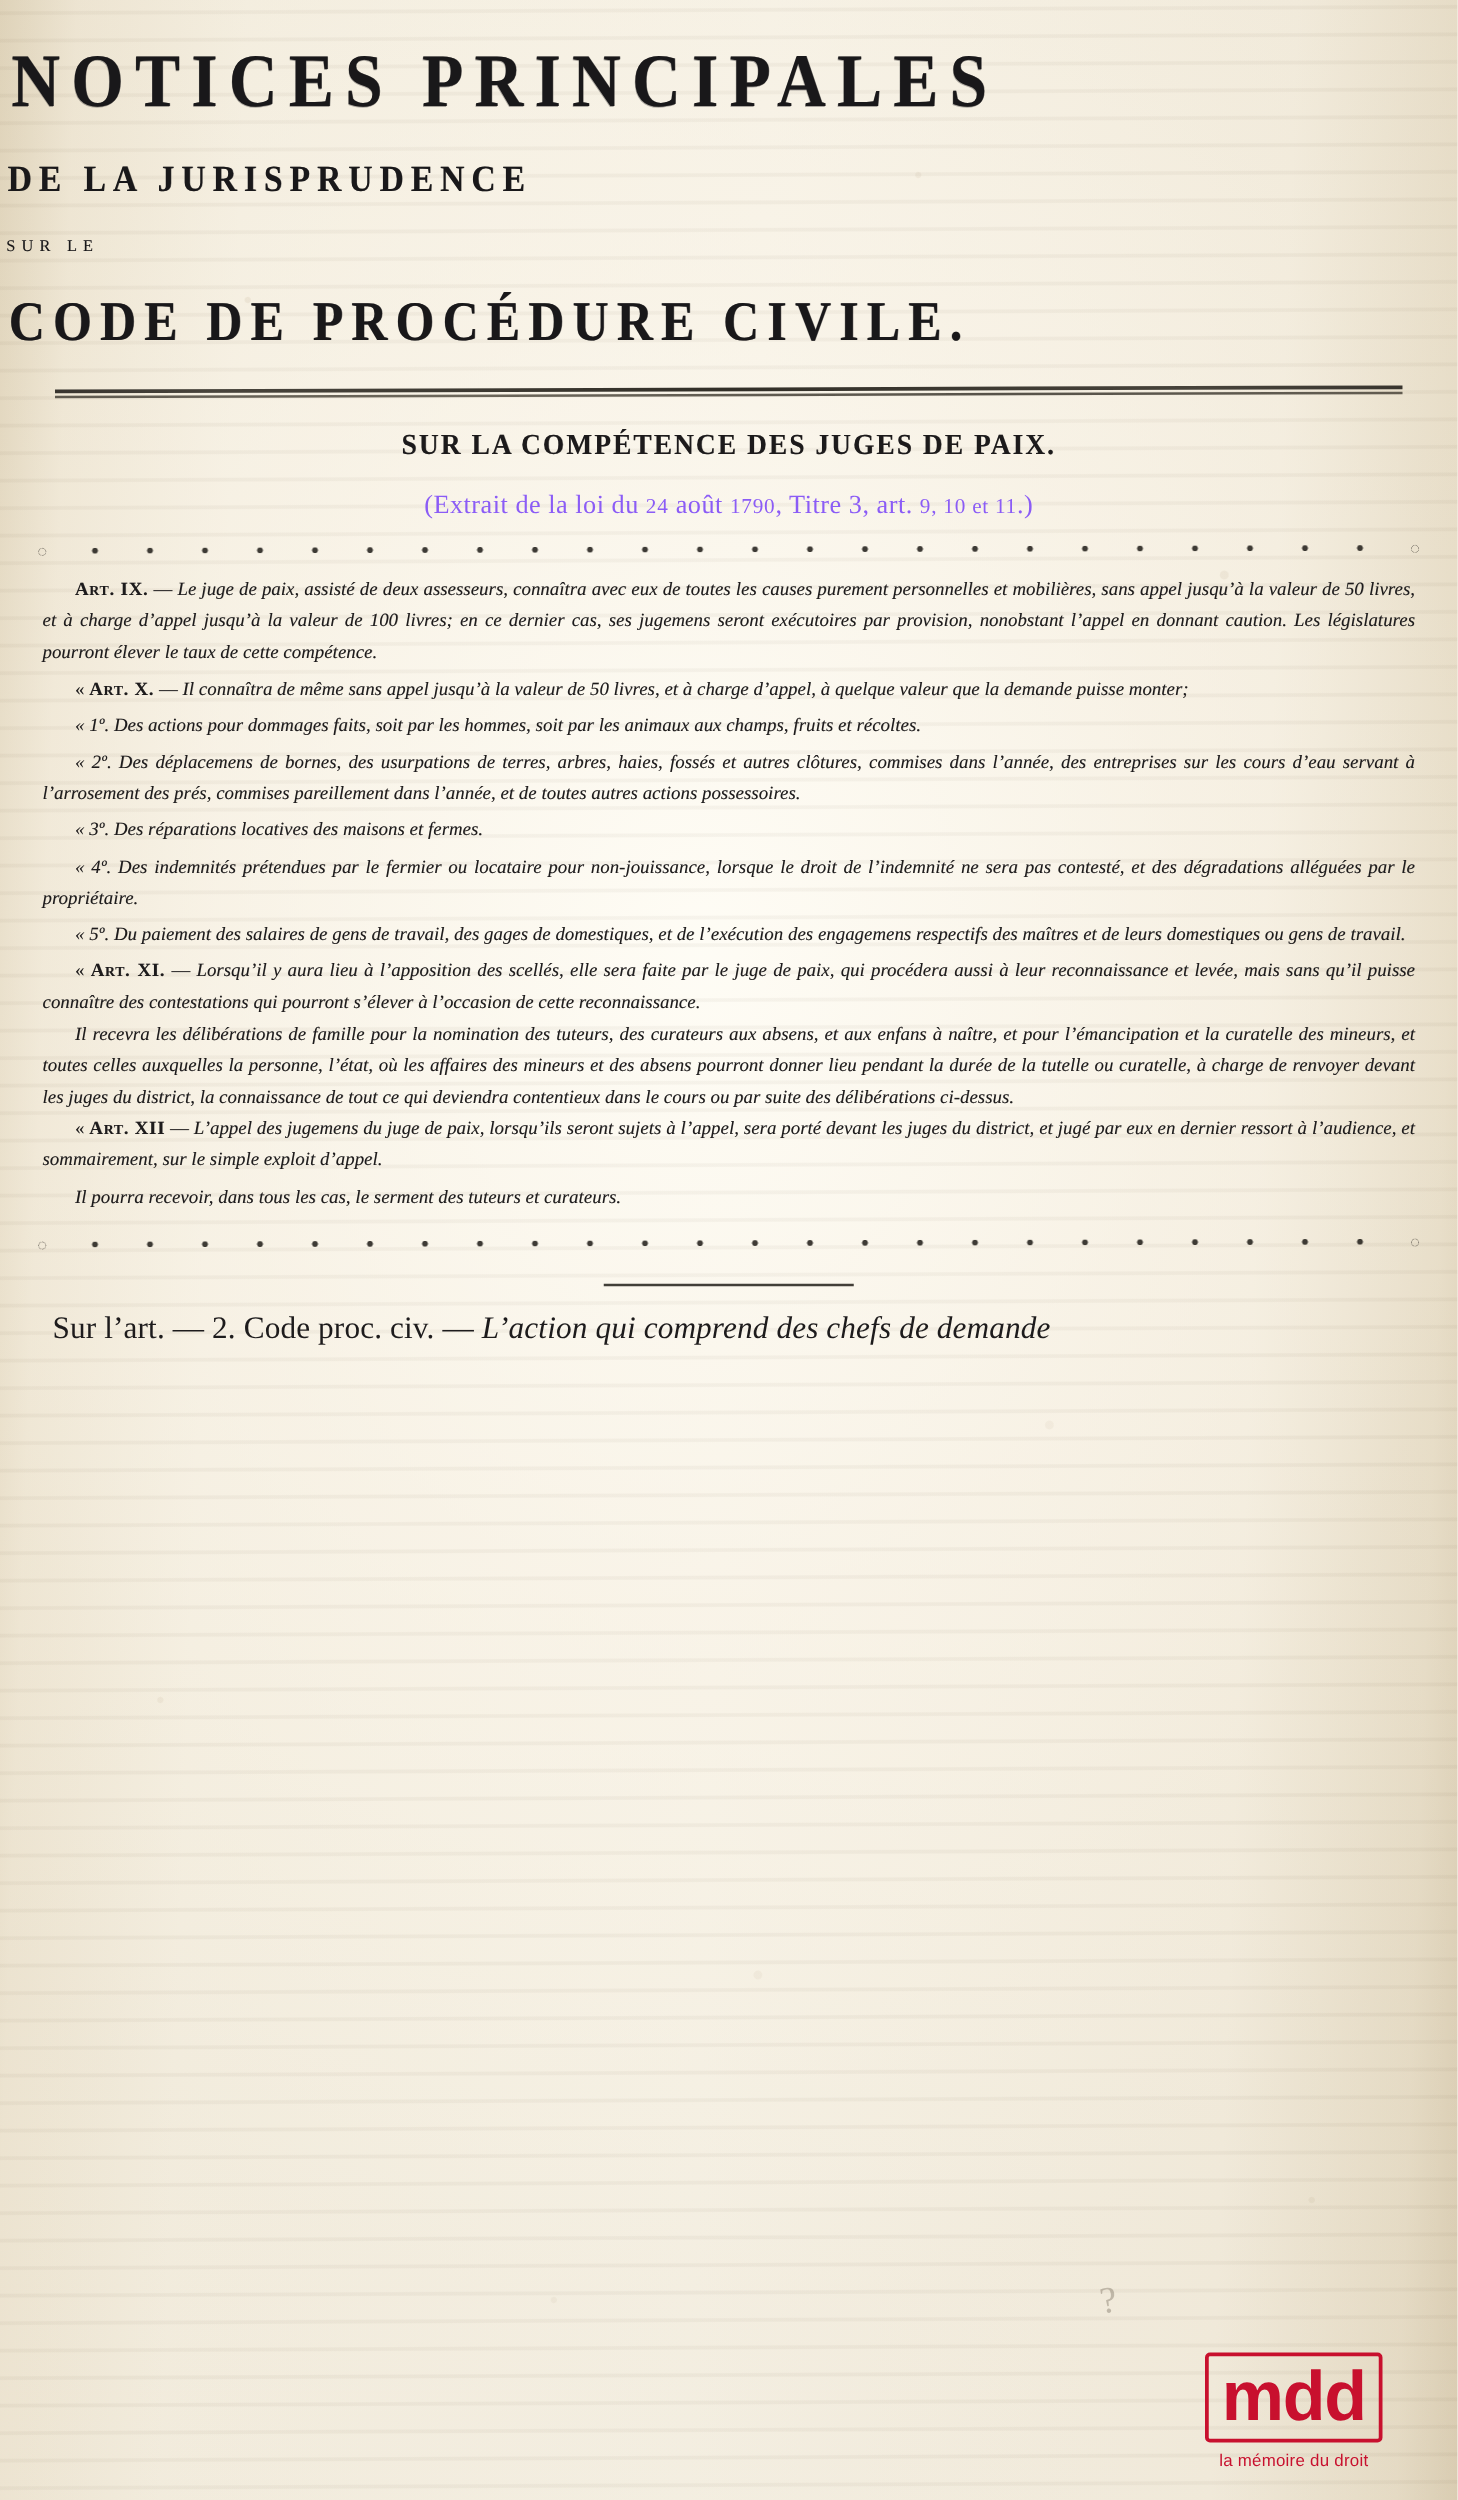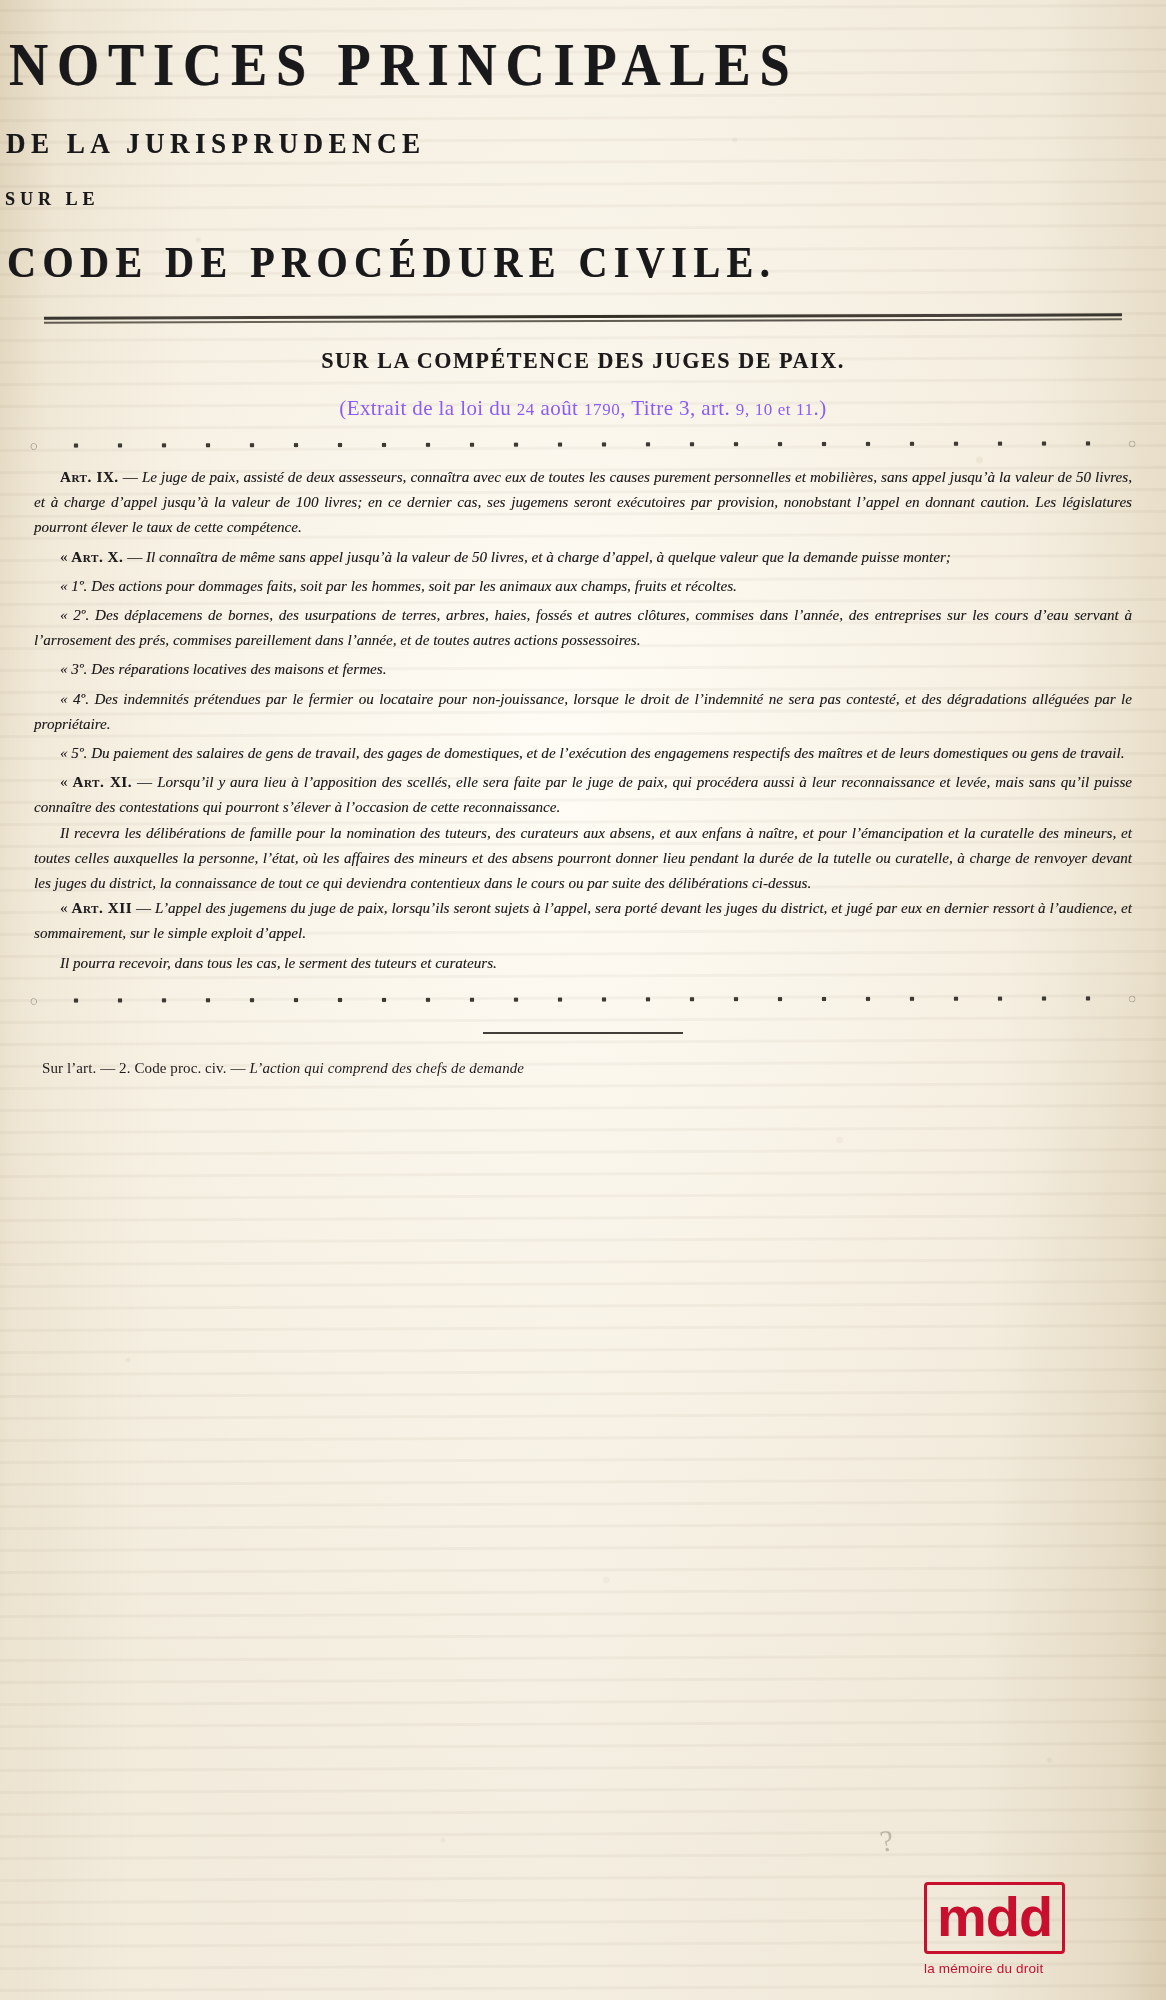--- a/index.html
+++ b/index.html
@@ -83,23 +83,23 @@
   .title-sub1 {
     font-size: 27px;
     letter-spacing: 5.5px;
     font-weight: 700;
     margin: 36px 0 0 0;
     padding-left: 6px;
     transform: scaleY(1.1);
     text-shadow: 0.3px 0 0 rgba(25,24,26,0.5);
   }
   .title-sub2 {
-    font-size: 18px;
+    font-size: 13px;
     letter-spacing: 5px;
-    font-weight: 700;
+    font-weight: 400;
     margin: 30px 0 0 0;
     padding-left: 5px;
     text-shadow: 0.2px 0 0 rgba(25,24,26,0.4);
   }
   .title-main2 {
     font-size: 40px;
     letter-spacing: 6.5px;
     font-weight: 700;
     margin: 28px 0 0 0;
     padding-left: 7px;
@@ -200,34 +200,34 @@
   .rule-short {
     width: 200px;
     height: 2px;
     margin: 26px auto 0 auto;
     background: #2e2a24;
     opacity: 0.9;
   }
 
   .footline {
     margin: 22px 42px 0 42px;
-    font-size: 15px;
+    font-size: 25px;
     color: #1d1b1c;
     line-height: 24px;
     letter-spacing: 0.1px;
   }
   .footline .rm { font-style: normal; }
   .footline .it { font-style: italic; }
 
   
   .logo {
     position: absolute;
-    right: 52px;
+    right: 36px;
     bottom: 24px;
-    text-align: left;
+    text-align: center;
     width: 190px;
   }
   .logo .mark {
     display: inline-block;
     font-family: "Liberation Sans", "DejaVu Sans", sans-serif;
     font-weight: 700;
     font-size: 56px;
     line-height: 56px;
     letter-spacing: -1px;
     color: #c8102e;

